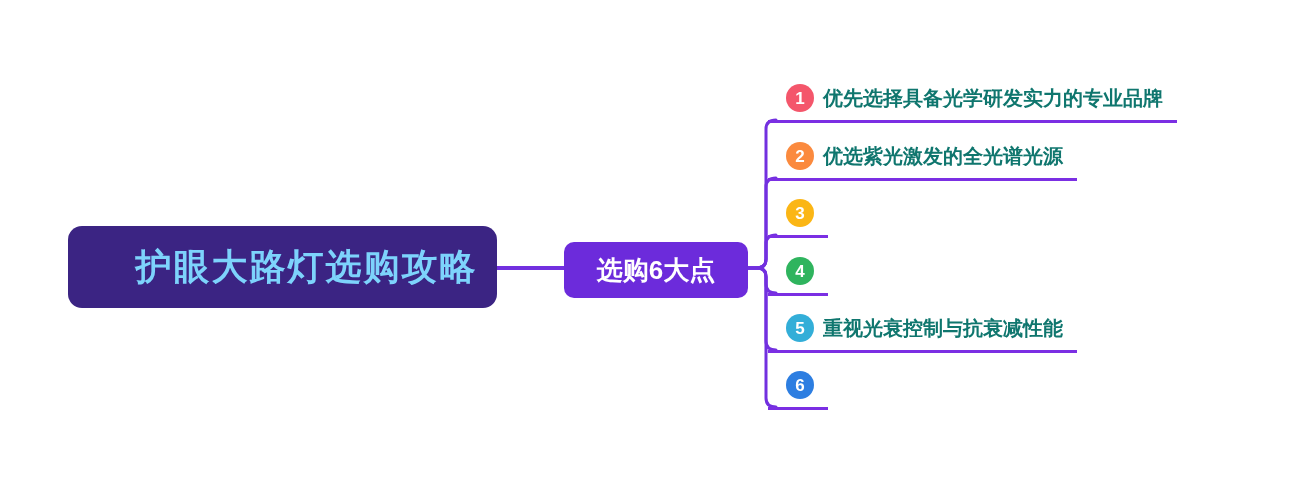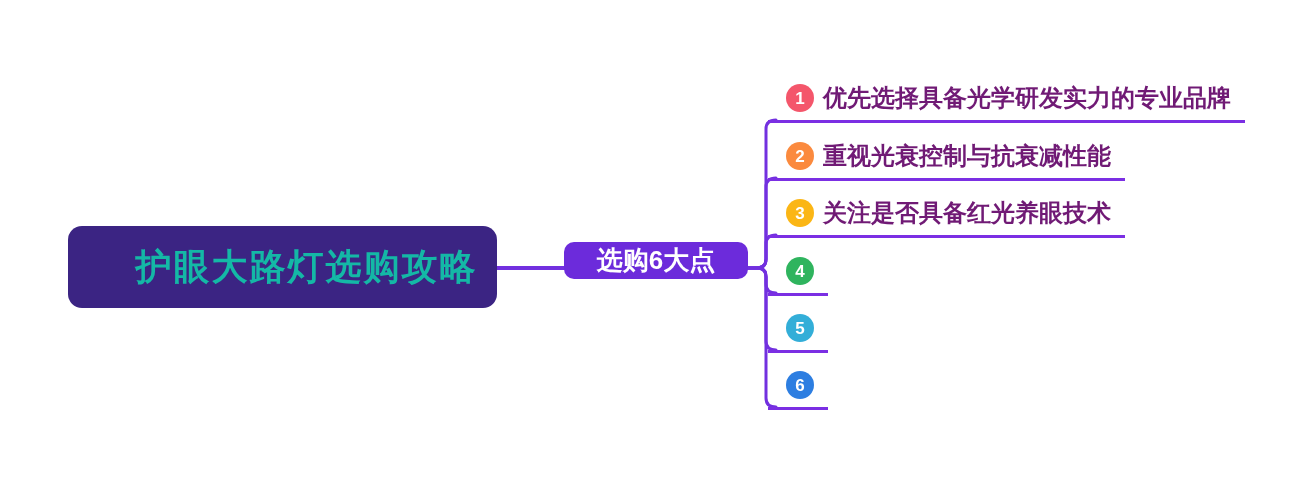--- a/index.html
+++ b/index.html
@@ -30,33 +30,33 @@
     width: 429px;
     height: 82px;
     background: #3B2483;
     border-radius: 14px;
     display: flex;
     align-items: center;
     justify-content: center;
     box-sizing: border-box;
   }
   .central-node .title {
-    color: #14b8a6;
+    color: #7dd3fc;
     font-size: 36px;
     font-weight: bold;
     letter-spacing: 2px;
     white-space: nowrap;
     margin-left: 48px;
   }
   .hub-node {
     position: absolute;
     left: 564px;
     top: 242px;
     width: 184px;
-    height: 37px;
+    height: 56px;
     background: #6C2BDB;
     border-radius: 10px;
     display: flex;
     align-items: center;
     justify-content: center;
     box-sizing: border-box;
   }
   .hub-node .label {
     color: #ffffff;
     font-size: 26px;
@@ -81,22 +81,22 @@
     border-radius: 50%;
     color: #ffffff;
     font-size: 17px;
     font-weight: bold;
     display: flex;
     align-items: center;
     justify-content: center;
     line-height: 1;
   }
   .branch .branch-text {
-    color: #701a75;
-    font-size: 24px;
+    color: #0f766e;
+    font-size: 20px;
     font-weight: bold;
     white-space: nowrap;
   }
 </style>
 </head>
 <body>
 
 <div class="canvas">
 
   <svg class="connectors" viewBox="0 0 1294 479" xmlns="http://www.w3.org/2000/svg">
@@ -117,30 +117,30 @@
     <span class="label">选购6大点</span>
   </div>
 
   <div id="branches">
       <div class="branch" style="top: 79px; border-bottom-color: rgb(123, 47, 227);">
       <span class="badge" style="background: rgb(244, 86, 107);">1</span>
       <span class="branch-text">优先选择具备光学研发实力的专业品牌</span>
     </div>
       <div class="branch" style="top: 137px; border-bottom-color: rgb(123, 47, 227);">
       <span class="badge" style="background: rgb(251, 138, 62);">2</span>
-      <span class="branch-text">重视光衰控制与抗衰减性能</span>
+      <span class="branch-text">优选紫光激发的全光谱光源</span>
     </div>
       <div class="branch" style="top: 194px; border-bottom-color: rgb(123, 47, 227);">
       <span class="badge" style="background: rgb(251, 182, 21);">3</span>
-      <span class="branch-text">关注是否具备红光养眼技术</span>
     </div>
       <div class="branch" style="top: 252px; border-bottom-color: rgb(123, 47, 227);">
       <span class="badge" style="background: rgb(47, 180, 94);">4</span>
     </div>
       <div class="branch" style="top: 309px; border-bottom-color: rgb(123, 47, 227);">
       <span class="badge" style="background: rgb(51, 174, 216);">5</span>
+      <span class="branch-text">重视光衰控制与抗衰减性能</span>
     </div>
       <div class="branch" style="top: 366px; border-bottom-color: rgb(123, 47, 227);">
       <span class="badge" style="background: rgb(45, 126, 225);">6</span>
     </div>
     </div>
 
 </div>
 
 </body></html>

